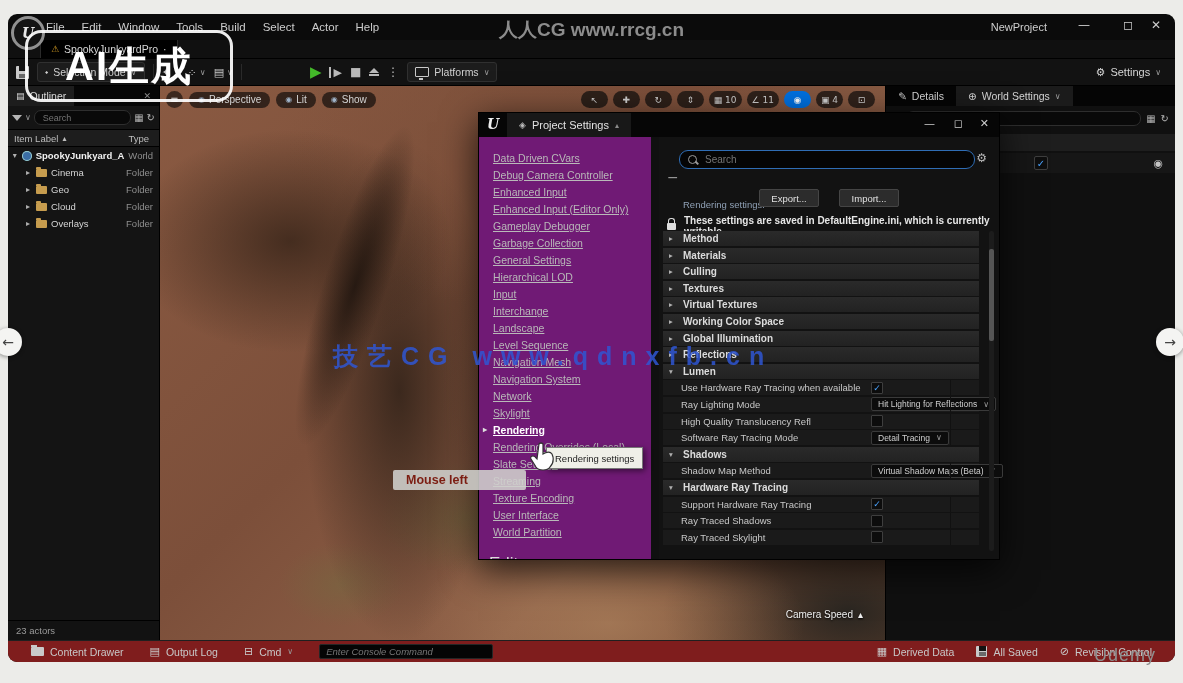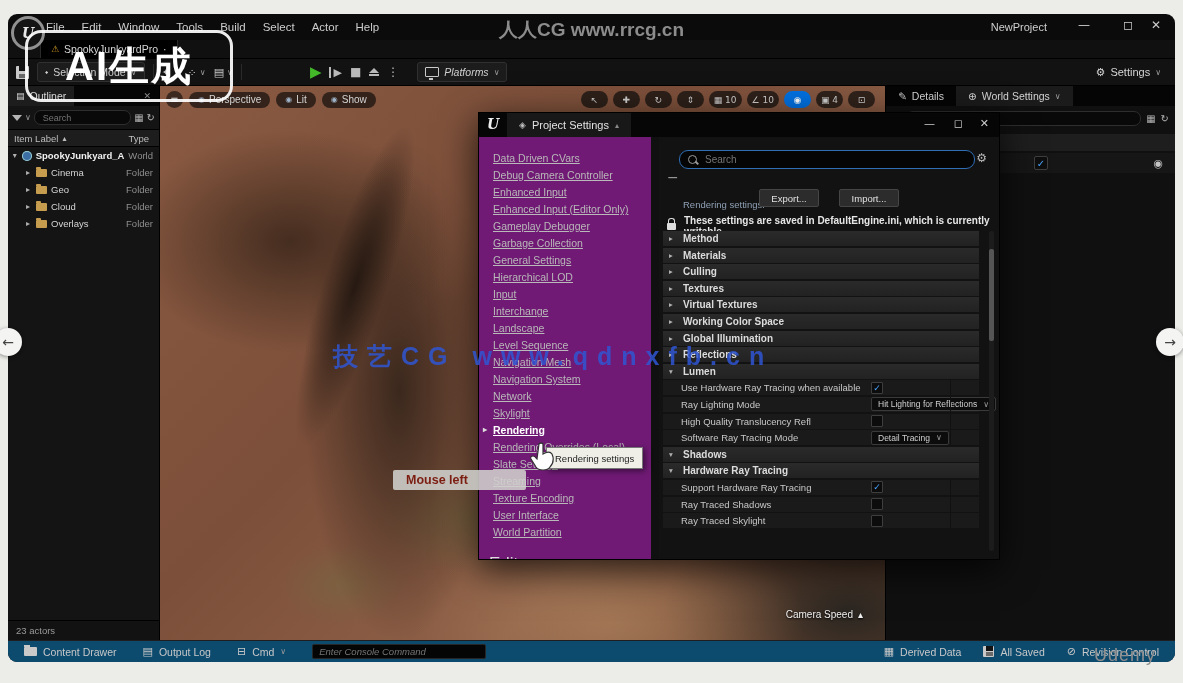--- a/index.html
+++ b/index.html
@@ -84,21 +84,21 @@
   .dt-tab{height:20px;display:flex;align-items:center;gap:5px;padding:0 12px;font-size:10.5px;color:#d5d5d5;}
   .dt-tab.active{background:#1b1b1b;}
   .dt-search{display:flex;align-items:center;gap:5px;padding:5px 6px;}
   .dt-band{height:17px;background:#1e1e1e;margin-top:3px;}
   .dt-row{height:20px;background:#161616;margin-top:2px;display:flex;align-items:center;position:relative;}
   .cb{width:12px;height:12px;background:#0e0e0e;border:1px solid #3e3e3e;border-radius:2px;display:flex;align-items:center;justify-content:center;font-size:10px;font-weight:bold;color:transparent;flex:none;}
   .cb.on{color:#4aa3ff;}
   .eye{position:absolute;right:12px;color:#c5c5c5;font-size:11px;}
 
   
-  .statusbar{position:absolute;left:0;top:626px;width:100%;height:22px;background:#0c4a6e;border-top:1px solid #1f1f1f;display:flex;align-items:center;font-size:10.5px;color:#c8c8c8;padding:0 16px;box-sizing:border-box;gap:26px;}
+  .statusbar{position:absolute;left:0;top:626px;width:100%;height:22px;background:#7f1d1d;border-top:1px solid #1f1f1f;display:flex;align-items:center;font-size:10.5px;color:#c8c8c8;padding:0 23px;box-sizing:border-box;gap:26px;}
   .sb-item{display:flex;align-items:center;gap:6px;}
   .sb-folder{width:13px;height:9px;background:#c9c9c9;border-radius:1px;position:relative;}
   .sb-folder::before{content:'';position:absolute;left:0;top:-2px;width:6px;height:2px;background:#c9c9c9;}
   .console-input{width:160px;height:13px;background:#050505;border:1px solid #262626;border-radius:2px;color:#777;font-size:9.5px;font-style:italic;padding:0 6px;outline:none;}
   .sb-right{margin-left:auto;display:flex;gap:22px;align-items:center;}
 
   
   .psw{position:absolute;left:470px;top:98px;width:520px;height:446px;background:#101010;border:1px solid #000;box-shadow:0 10px 34px rgba(0,0,0,.75);z-index:20;}
   .psw-titlebar{position:absolute;left:0;top:0;width:100%;height:24px;background:#060606;}
   .psw-ulogo{position:absolute;left:8px;top:3px;font-family:"DejaVu Serif",serif;font-style:italic;font-weight:bold;font-size:14px;color:#f0f0f0;}
@@ -186,21 +186,21 @@
     <span class="tb-ic g">▤<span class="caret">∨</span></span>
     <div class="sep"></div>
     <span class="play g" style="margin-left:60px;">▶</span>
     <span class="stepf g">▶</span>
     <span class="stop g">■</span>
     <span class="eject">
         <span class="tri"></span>
         <span class="bar"></span>
       </span>
     <span class="dots g">⋮</span>
-    <div class="tb-dd" style="margin-left:10px;font-style:italic;">
+    <div class="tb-dd" style="">
       <span class="monitor"></span>
       <span>Platforms</span>
       <span class="caret g">∨</span>
     </div>
     <div class="settings-btn">
       <span class="g">⚙</span>
       <span>Settings</span>
       <span class="caret g">∨</span>
     </div>
   </div>
@@ -278,21 +278,21 @@
             <span>Show</span>
           </span>
         </span>
     </div>
     <div class="vp-tools">
       <span class="vtool g">↖</span>
       <span class="vtool g">✚</span>
       <span class="vtool g">↻</span>
       <span class="vtool g">⇕</span>
       <span class="vtool g">▦ 10</span>
-      <span class="vtool g">∠ 10</span>
+      <span class="vtool g">∠ 11</span>
       <span class="vtool active g">◉</span>
       <span class="vtool g">▣ 4</span>
       <span class="vtool g">⊡</span>
     </div>
     <div class="vp-overlay-label">
       <span>Camera Speed</span>
         <span class="g">▴</span>
     </div>
   </div>
 
@@ -471,20 +471,29 @@
               <span class="dd">
                 <span>Detail Tracing</span>
                 <span class="caret g">∨</span>
               </span>
             </span>
           </div>
           <div class="cat-row">
             <span class="c g">▾</span>
             <span>Shadows</span>
           </div>
+          <div class="set-row">
+            <span class="lbl">Shadow Map Method</span>
+            <span class="ctl">
+              <span class="dd">
+                <span>Virtual Shadow Maps (Beta)</span>
+                <span class="caret g">∨</span>
+              </span>
+            </span>
+          </div>
           <div class="cat-row">
             <span class="c g">▾</span>
             <span>Hardware Ray Tracing</span>
           </div>
           <div class="set-row">
             <span class="lbl">Support Hardware Ray Tracing</span>
             <span class="ctl">
               <span class="cb2 g on">✓</span>
             </span>
           </div>

